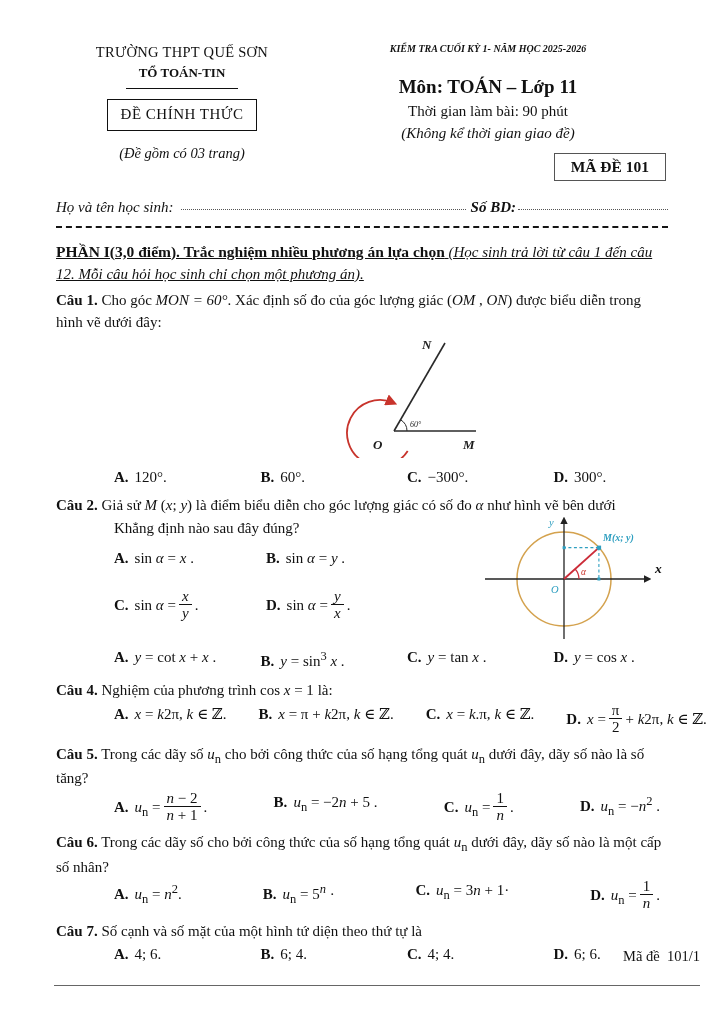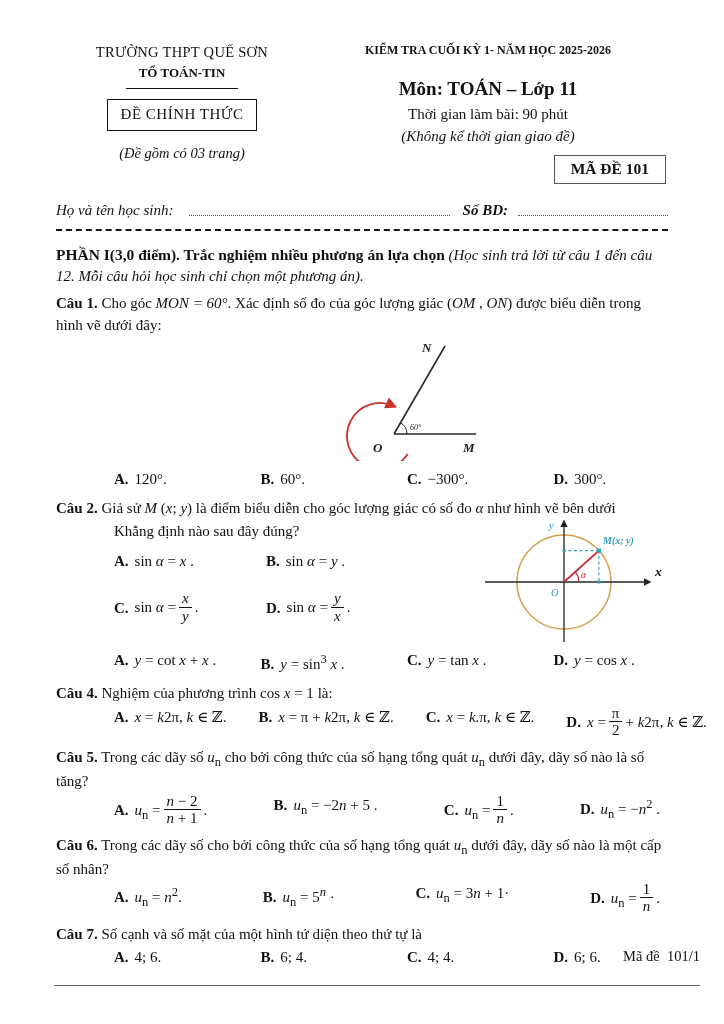--- a/index.html
+++ b/index.html
@@ -14,34 +14,34 @@
   }
   
   .header{display:flex;}
   .header-left{width:252px;text-align:center;flex:0 0 auto;}
   .school{font-size:14.5px;letter-spacing:.3px;}
   .dept{font-weight:bold;font-size:13px;margin-top:1px;}
   .dept-rule{width:112px;border-top:1.6px solid #111;margin:5px auto 10px auto;}
   .official-box{display:inline-block;border:1.4px solid #111;padding:4px 13px;font-size:15px;letter-spacing:.5px;margin-bottom:12px;}
   .pages-note{font-style:italic;font-size:14.5px;}
   .header-right{flex:1;text-align:center;}
-  .exam-title{font-weight:bold;font-size:12px;}
+  .exam-title{font-weight:bold;font-size:10px;font-style:italic;}
   .exam-subject{font-weight:bold;font-size:19px;margin-top:16px;}
   .exam-time{font-size:15px;margin-top:1px;}
   .exam-time-note{font-style:italic;font-size:15px;}
   .code-row{text-align:right;margin-top:8px;padding-right:2px;}
   .code-box{display:inline-block;border:1.3px solid #555;padding:2px 16px;font-weight:bold;font-size:15.5px;}
   
-  .student-line{display:flex;align-items:center;font-style:italic;margin-top:16px;font-size:15px;gap:8px;}
+  .student-line{display:flex;align-items:flex-start;font-style:italic;margin-top:16px;font-size:15px;}
   .leader{flex:1;border-bottom:1.6px dotted #555;margin:0 5px 3px 8px;height:12px;}
   .leader2{flex:0 0 150px;border-bottom:1.6px dotted #555;margin:0 0 3px 2px;height:12px;}
   .sbd{font-weight:bold;}
   .sep-dashes{border-top:2.6px dashed #151515;margin:7px 0 3px 0;}
   
-  .part-heading{margin:13px 0 4px 0;}
+  .part-heading{margin:13px 0 4px 0;text-decoration:underline;}
   .part-heading b{font-size:15.5px;}
   .part-heading i{font-size:15px;}
   
   .q{margin:5px 0 1px 0;}
   .qlabel{font-weight:bold;}
   .m{font-style:italic;}
   .opts{display:flex;padding-left:58px;margin:2px 0 7px 0;gap:32px;}
   .opts.cols4 > .opt{flex:1 1 0;min-width:0;}
   .opts.between{justify-content:space-between;padding-right:8px;}
   .opt{white-space:nowrap;}

